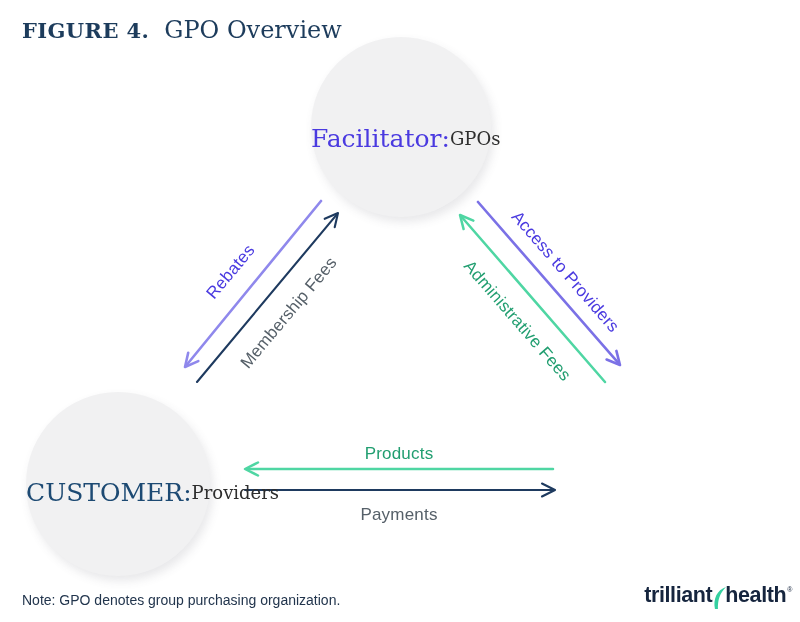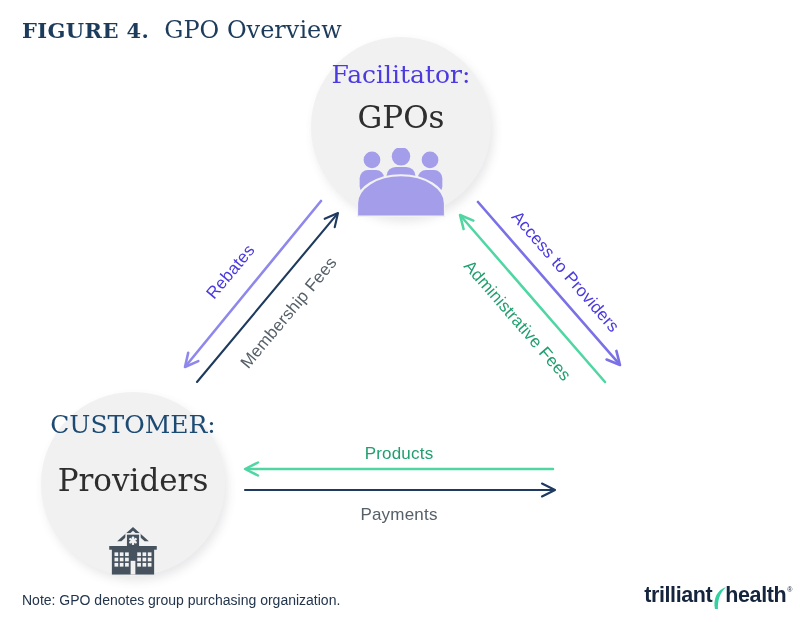--- a/index.html
+++ b/index.html
@@ -7,27 +7,27 @@
   body { font-family:"Liberation Sans", sans-serif; }
   .canvas { position:relative; width:800px; height:622px; background:#fff; overflow:hidden; }
 
   
   .title { position:absolute; left:22px; top:16px; color:var(--navy-title); font-family:"DejaVu Serif","Liberation Serif",serif; white-space:nowrap; }
   .title .fig-label { font-weight:700; font-size:21px; letter-spacing:.4px; }
   .title .fig-text  { font-size:24px; margin-left:15px; }
 
   
   .node { position:absolute; border-radius:50%; background:var(--node-bg);
-          display:flex; flex-direction:column; align-items:center; text-align:center;
+          display:flex; flex-direction:row; align-items:center; text-align:center;
           font-family:"DejaVu Serif","Liberation Serif",serif;
-          box-shadow:3px 5px 10px rgba(80,80,90,.13);justify-content:space-between; }
+          box-shadow:3px 5px 10px rgba(80,80,90,.13); }
   .node .role   { font-size:25px; line-height:1.15; }
-  .node .entity { font-size:31px; line-height:1.15; color:var(--dark-text); }
+  .node .entity { font-size:18px; line-height:1.15; color:var(--dark-text); }
   .node-facilitator { left:311px; top:37px;  width:180px; height:180px; padding-top:24px; }
-  .node-customer    { left:41px;  top:392px; width:184px; height:184px; padding-top:19px;gap:23px; }
+  .node-customer    { left:26px;  top:392px; width:184px; height:184px; padding-top:19px; }
   .node-supplier    { left:585px; top:393px; width:186px; height:186px; padding-top:22px; }
   .node-facilitator .role { color:var(--purple-text); }
   .node-customer    .role { color:var(--steel-blue); }
   .node-supplier    .role { color:var(--green-text); }
   .icon-meeting  { width:88px; margin-top:3px; }
   .icon-hospital { width:94px; margin-top:6px; }
   .icon-pill     { width:72px; margin-top:4px; }
   .fill-lavender { fill:var(--lavender); }
   .fill-slate    { fill:var(--slate); }
   .fill-mint     { fill:var(--mint-icon); }

